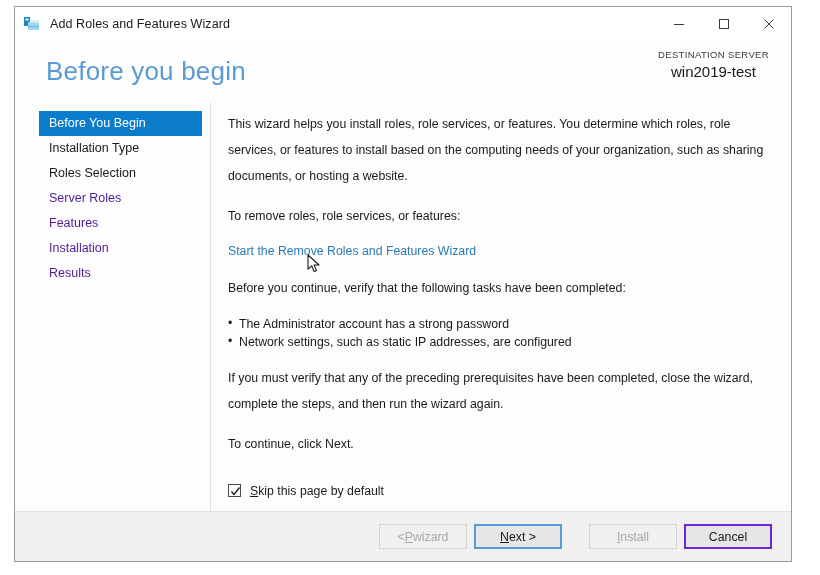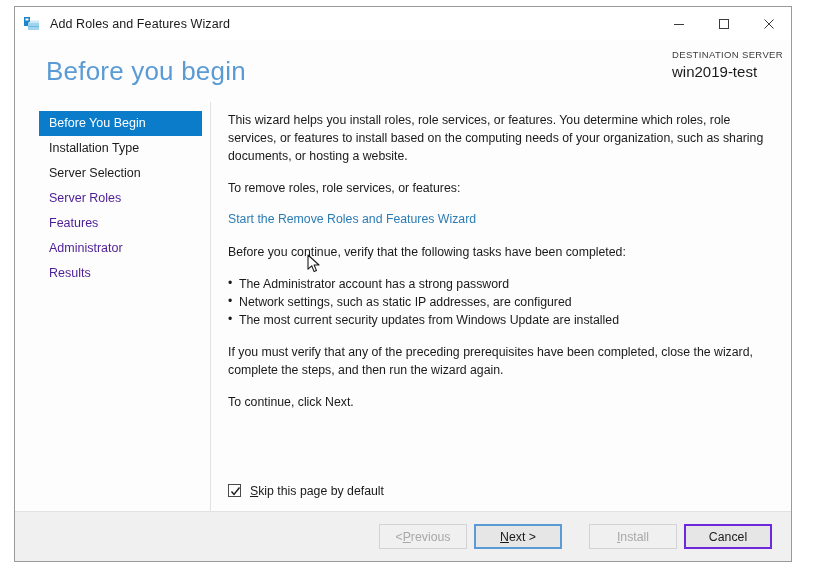--- a/index.html
+++ b/index.html
@@ -79,23 +79,23 @@
   #page-title {
     margin-left: 31px;
     font-size: 26px;
     font-weight: 400;
     color: #5b9bd5;
     letter-spacing: 0.2px;
     line-height: 1;
   }
   #destination-server-block {
     position: absolute;
-    right: 8px;
+    right: 22px;
     top: 9px;
-    text-align: left;
+    text-align: center;
     line-height: 1.35;
   }
   #destination-server-label {
     font-size: 9.5px;
     color: #3b3b3b;
     letter-spacing: 0.35px;
   }
   #destination-server-value {
     font-size: 15px;
     color: #1a1a1a;
@@ -140,21 +140,21 @@
   #wizard-content {
     flex: 1 1 auto;
     padding: 9px 24px 0 17px;
     box-sizing: border-box;
     position: relative;
     min-width: 0;
   }
   .content-para {
     font-size: 12.3px;
     color: #1a1a1a;
-    line-height: 18px;
+    line-height: 26px;
     margin: 0 0 14px 0;
     max-width: 552px;
   }
   .content-para.tight { margin-bottom: 12px; }
   #remove-wizard-link {
     display: inline-block;
     font-size: 12.3px;
     line-height: 17.5px;
     color: #2b7cb5;
     margin: 0 0 14px 0;
@@ -307,36 +307,35 @@
       <div id="destination-server-label">DESTINATION SERVER</div>
       <div id="destination-server-value">win2019-test</div>
     </span>
   </div>
 
   <div id="wizard-body">
 
     <nav id="wizard-nav">
       <div class="nav-item selected">Before You Begin</div>
       <div class="nav-item">Installation Type</div>
-      <div class="nav-item">Server Selection</div>
+      <div class="nav-item">Roles Selection</div>
       <div class="nav-item disabled">Server Roles</div>
       <div class="nav-item disabled">Features</div>
-      <div class="nav-item disabled">Administrator</div>
+      <div class="nav-item disabled">Installation</div>
       <div class="nav-item disabled">Results</div>
     </nav>
 
     <section id="wizard-content">
       <p class="content-para">This wizard helps you install roles, role services, or features. You determine which roles, role services, or features to install based on the computing needs of your organization, such as sharing documents, or hosting a website.</p>
       <p class="content-para tight">To remove roles, role services, or features:</p>
       <a id="remove-wizard-link" href="#">Start the Remove Roles and Features Wizard</a>
       <p class="content-para">Before you continue, verify that the following tasks have been completed:</p>
       <ul id="prereq-list">
         <li>The Administrator account has a strong password</li>
         <li>Network settings, such as static IP addresses, are configured</li>
-        <li>The most current security updates from Windows Update are installed</li>
       </ul>
       <p class="content-para">If you must verify that any of the preceding prerequisites have been completed, close the wizard, complete the steps, and then run the wizard again.</p>
       <p class="content-para">To continue, click Next.</p>
 
       <div id="skip-page-row">
         <span id="skip-page-checkbox">
           <svg width="11" height="11" viewBox="0 0 11 11">
             <polyline points="1.5,5.5 4,8.5 9.5,1.5" fill="none" stroke="#1a1a1a" stroke-width="1.4"></polyline>
           </svg>
         </span>
@@ -349,21 +348,21 @@
         <path d="M1,1 L1,15.2 L4.7,11.8 L7.1,17.6 L9.5,16.6 L7.1,11.0 L12,11.0 Z" fill="#ffffff" stroke="#1a1a1a" stroke-width="1.1" stroke-linejoin="round"></path>
       </svg>
     </span>
   </div>
 
   <div id="wizard-footer">
     <span id="btn-group-nav">
       <button class="footer-btn disabled">
           <span>&lt; </span>
           <span class="accel">P</span>
-          <span>revious</span>
+          <span>wizard</span>
         </button>
       <button class="footer-btn default">
           <span class="accel">N</span>
           <span>ext &gt;</span>
         </button>
     </span>
     <span id="btn-group-action">
       <button class="footer-btn disabled">
           <span class="accel">I</span>
           <span>nstall</span>

